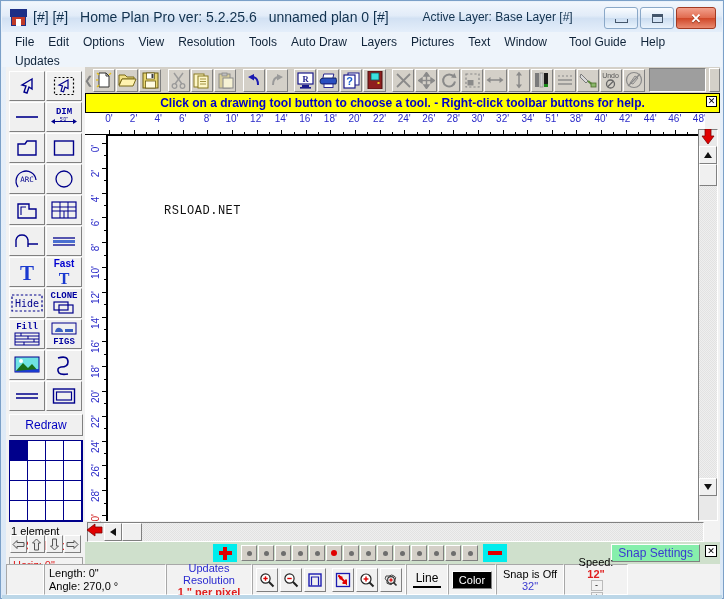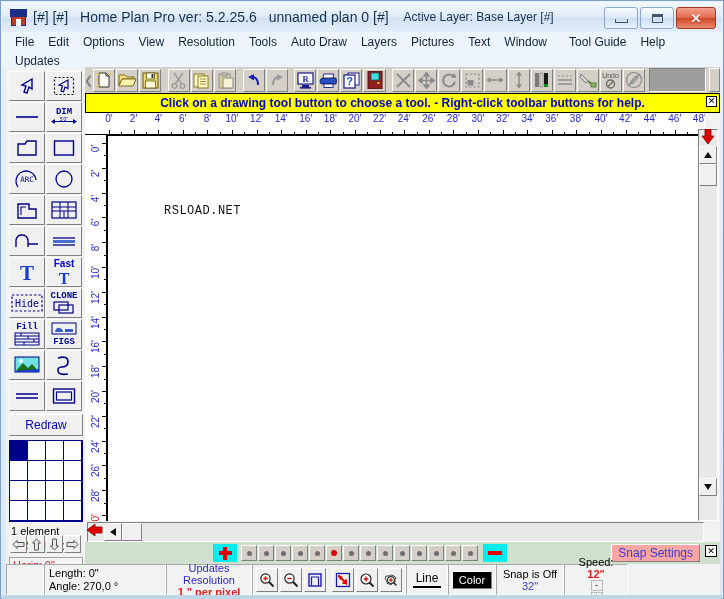--- a/index.html
+++ b/index.html
@@ -25,21 +25,21 @@
   .tb-icon{
     width:17px;height:17px;margin-left:8px;margin-right:6px;position:relative;flex:0 0 auto;
   }
   .tb-icon .roof{position:absolute;left:0;top:0;width:17px;height:8px;background:#1c2f86;}
   .tb-icon .body{position:absolute;left:1px;top:7px;width:15px;height:10px;background:#c03a28;border:1px solid #1c2f86;box-sizing:border-box;}
   .tb-icon .door{position:absolute;left:6px;top:10px;width:5px;height:7px;background:#fff;}
   .tb-title{
     font-size:14px;color:#12324f;white-space:nowrap;letter-spacing:0px;
   }
   .tb-title .gap{display:inline-block;width:12px;}
-  .tb-layer{margin-left:15px;font-size:12px;color:#12324f;white-space:nowrap;}
+  .tb-layer{margin-left:34px;font-size:12px;color:#12324f;white-space:nowrap;}
   .winbtns{position:absolute;right:6px;top:5px;display:flex;gap:2px;}
   .winbtn{
     width:32px;height:20px;border:1px solid #8aa8c8;border-radius:3px;
     background:linear-gradient(#fbfdff,#dce9f7 50%,#cadcf0 50%,#e9f3fd);
     display:flex;align-items:center;justify-content:center;
   }
   .winbtn.close{
     background:linear-gradient(#f2a08c,#e06a4e 50%,#cf4526 50%,#e98a70);
     border-color:#a23a22;width:38px;
   }
@@ -190,21 +190,21 @@
   .dotbtn i.red{background:#e00000;width:6px;height:6px;}
   .plusbtn,.minusbtn{
     width:24px;height:18px;background:#00eded;display:flex;align-items:center;justify-content:center;
     position:relative;margin:0 4px;
   }
   .plusbtn .h{position:absolute;width:13px;height:4px;background:#e00000;}
   .plusbtn .v{position:absolute;width:4px;height:13px;background:#e00000;}
   .minusbtn .h{width:14px;height:4px;background:#e00000;}
   .snapsettings{
     position:absolute;right:20px;top:2px;height:18px;padding:0 6px;
-    background:#fca5a5;border:1px solid;border-color:#fff #808080 #808080 #fff;
+    background:#86efac;border:1px solid;border-color:#fff #808080 #808080 #fff;
     font-size:12px;color:#3a3ad0;display:flex;align-items:center;box-sizing:border-box;
   }
   .bp-close{
     position:absolute;right:3px;top:3px;width:12px;height:12px;border:1px solid #000;background:#fff;
     font-size:9px;line-height:10px;text-align:center;box-sizing:border-box;
   }
 
   
   .statusbar{
     position:absolute;left:5px;top:563px;width:714px;height:31px;background:#f2f2f2;
@@ -780,21 +780,21 @@
       <div class="tick" style="left: 405.3px; height: 3px;"></div>
       <div class="rlabel" style="left: 393px;">30'</div>
       <div class="tick" style="left: 417.6px; height: 5px;"></div>
       <div class="tick" style="left: 429.9px; height: 3px;"></div>
       <div class="rlabel" style="left: 417.6px;">32'</div>
       <div class="tick" style="left: 442.2px; height: 5px;"></div>
       <div class="tick" style="left: 454.5px; height: 3px;"></div>
       <div class="rlabel" style="left: 443px;">34'</div>
       <div class="tick" style="left: 466.8px; height: 5px;"></div>
       <div class="tick" style="left: 479.1px; height: 3px;"></div>
-      <div class="rlabel" style="left: 466.8px;">36'</div>
+      <div class="rlabel" style="left: 466.8px;">51'</div>
       <div class="tick" style="left: 491.4px; height: 5px;"></div>
       <div class="tick" style="left: 503.7px; height: 3px;"></div>
       <div class="rlabel" style="left: 491.4px;">38'</div>
       <div class="tick" style="left: 516px; height: 5px;"></div>
       <div class="tick" style="left: 528.3px; height: 3px;"></div>
       <div class="rlabel" style="left: 516px;">40'</div>
       <div class="tick" style="left: 540.6px; height: 5px;"></div>
       <div class="tick" style="left: 552.9px; height: 3px;"></div>
       <div class="rlabel" style="left: 540.6px;">42'</div>
       <div class="tick" style="left: 565.2px; height: 5px;"></div>

